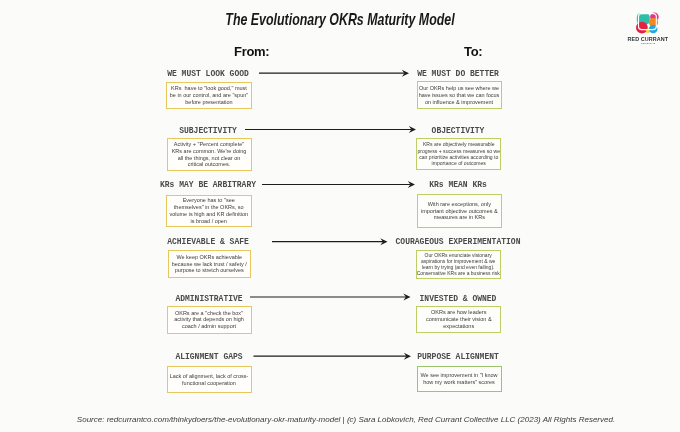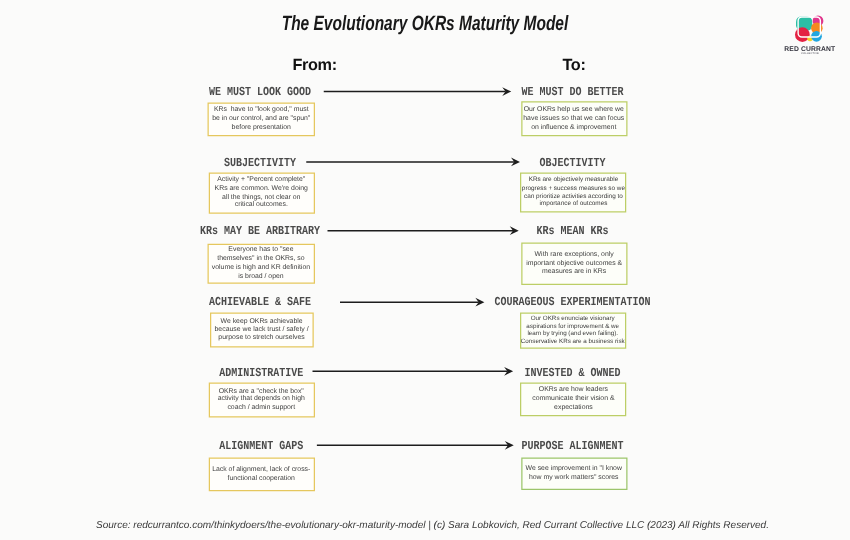--- a/index.html
+++ b/index.html
@@ -9,21 +9,21 @@
   .fromto{font-size:13px;font-weight:bold;color:#111;letter-spacing:-0.3px;}
   .hd{font-family:"Liberation Mono",monospace;font-size:9.8px;font-weight:bold;color:#4a4a4a;white-space:nowrap;transform:translateX(-50%) scaleX(0.817);}
   .box{border:1px solid #e5c75e;background:#fffefb;color:#3b3b3b;font-size:5.5px;line-height:6.9px;text-align:center;display:flex;align-items:center;justify-content:center;box-sizing:border-box;white-space:nowrap;}
   .gbox{border-color:#bcce66;background:#fdfef9;}
   .footer{left:6px;top:415px;width:680px;text-align:center;font-style:italic;font-size:8px;color:#3a3a3a;}
 </style>
 </head>
 <body>
   <div class="abs title">The Evolutionary OKRs Maturity Model</div>
   <div class="abs fromto" style="left:210px;top:44px;padding-left:24px;">From:</div>
-  <div class="abs fromto" style="left:450px;top:44px;">To:</div>
+  <div class="abs fromto" style="left:464px;top:44px;">To:</div>
 
   <div class="abs hd" style="left:208px;top:68.2px;">WE MUST LOOK GOOD</div>
   <div class="abs hd" style="left:208px;top:124.7px;">SUBJECTIVITY</div>
   <div class="abs hd" style="left:208px;top:179.2px;">KRs MAY BE ARBITRARY</div>
   <div class="abs hd" style="left:207.5px;top:236.4px;">ACHIEVABLE &amp; SAFE</div>
   <div class="abs hd" style="left:208.5px;top:292.7px;">ADMINISTRATIVE</div>
   <div class="abs hd" style="left:208.5px;top:350.7px;">ALIGNMENT GAPS</div>
 
   <div class="abs hd" style="left:458.3px;top:68.2px;">WE MUST DO BETTER</div>
   <div class="abs hd" style="left:458.3px;top:124.7px;">OBJECTIVITY</div>

